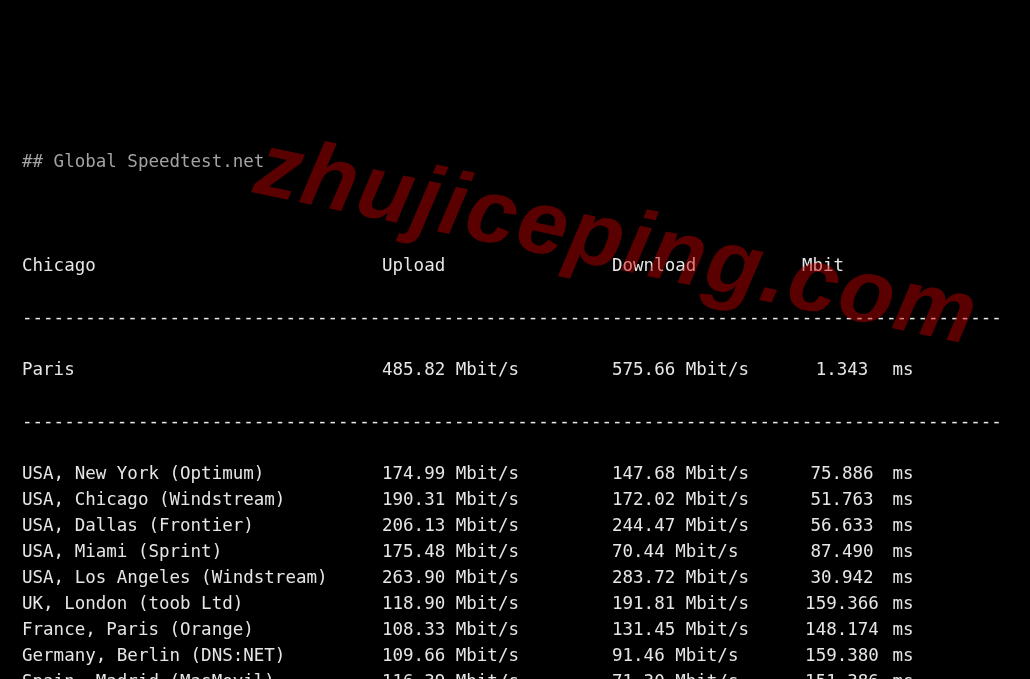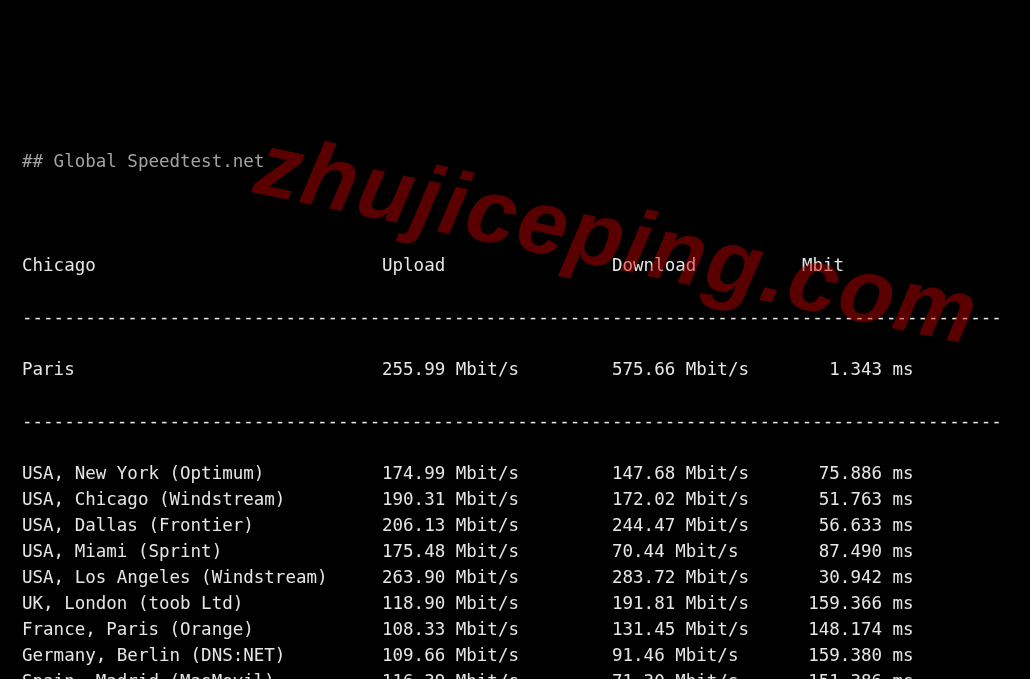--- a/index.html
+++ b/index.html
@@ -22,21 +22,21 @@
     padding: 18px 20px 0 22px;
   }
   .title {
     color: #a3a3a3;
   }
   .row span { display: inline-block; }
   .c-loc  { width: 360px; }
   .c-up   { width: 210px; }
   .c-down { width: 190px; margin-left: 20px; }
   .c-ping { width: 140px; text-align: left; }
-  .ping-inner { display: inline-block; width: 80px; text-align: right; }
+  .ping-inner { display: inline-block; width: 80px; text-align: center; }
   .dashes {
     letter-spacing: 0;
   }
   .watermark {
     position: absolute;
     left: 250px;
     top: 225px;
     font-family: Arial, Helvetica, sans-serif;
     font-size: 90px;
     font-weight: 700;
@@ -51,21 +51,21 @@
 </head>
 <body>
 
 
 
 <div class="term">
 <div class="title">## Global Speedtest.net</div>
 <div> </div>
 <div class="row"><span class="c-loc">Chicago</span><span class="c-up">Upload</span><span class="c-down">Download</span><span class="c-ping">Mbit</span></div>
 <div class="dashes">---------------------------------------------------------------------------------------------</div>
-<div class="row"><span class="c-loc">Paris</span><span class="c-up">255.99 Mbit/s</span><span class="c-down">575.66 Mbit/s</span><span class="c-ping"><span class="ping-inner">1.343</span><span> ms</span></span></div>
+<div class="row"><span class="c-loc">Paris</span><span class="c-up">485.82 Mbit/s</span><span class="c-down">575.66 Mbit/s</span><span class="c-ping"><span class="ping-inner">1.343</span><span> ms</span></span></div>
 <div class="dashes">---------------------------------------------------------------------------------------------</div>
 <div id="rows-container"><div class="row"><span class="c-loc">USA, New York (Optimum)</span><span class="c-up">174.99 Mbit/s</span><span class="c-down">147.68 Mbit/s</span><span class="c-ping"><span class="ping-inner">75.886</span><span> ms</span></span></div><div class="row"><span class="c-loc">USA, Chicago (Windstream)</span><span class="c-up">190.31 Mbit/s</span><span class="c-down">172.02 Mbit/s</span><span class="c-ping"><span class="ping-inner">51.763</span><span> ms</span></span></div><div class="row"><span class="c-loc">USA, Dallas (Frontier)</span><span class="c-up">206.13 Mbit/s</span><span class="c-down">244.47 Mbit/s</span><span class="c-ping"><span class="ping-inner">56.633</span><span> ms</span></span></div><div class="row"><span class="c-loc">USA, Miami (Sprint)</span><span class="c-up">175.48 Mbit/s</span><span class="c-down">70.44 Mbit/s</span><span class="c-ping"><span class="ping-inner">87.490</span><span> ms</span></span></div><div class="row"><span class="c-loc">USA, Los Angeles (Windstream)</span><span class="c-up">263.90 Mbit/s</span><span class="c-down">283.72 Mbit/s</span><span class="c-ping"><span class="ping-inner">30.942</span><span> ms</span></span></div><div class="row"><span class="c-loc">UK, London (toob Ltd)</span><span class="c-up">118.90 Mbit/s</span><span class="c-down">191.81 Mbit/s</span><span class="c-ping"><span class="ping-inner">159.366</span><span> ms</span></span></div><div class="row"><span class="c-loc">France, Paris (Orange)</span><span class="c-up">108.33 Mbit/s</span><span class="c-down">131.45 Mbit/s</span><span class="c-ping"><span class="ping-inner">148.174</span><span> ms</span></span></div><div class="row"><span class="c-loc">Germany, Berlin (DNS:NET)</span><span class="c-up">109.66 Mbit/s</span><span class="c-down">91.46 Mbit/s</span><span class="c-ping"><span class="ping-inner">159.380</span><span> ms</span></span></div><div class="row"><span class="c-loc">Spain, Madrid (MasMovil)</span><span class="c-up">116.39 Mbit/s</span><span class="c-down">71.30 Mbit/s</span><span class="c-ping"><span class="ping-inner">151.386</span><span> ms</span></span></div></div>
 
 </div>
 
 <div class="watermark">zhujiceping.com</div>
 
 
 
 

